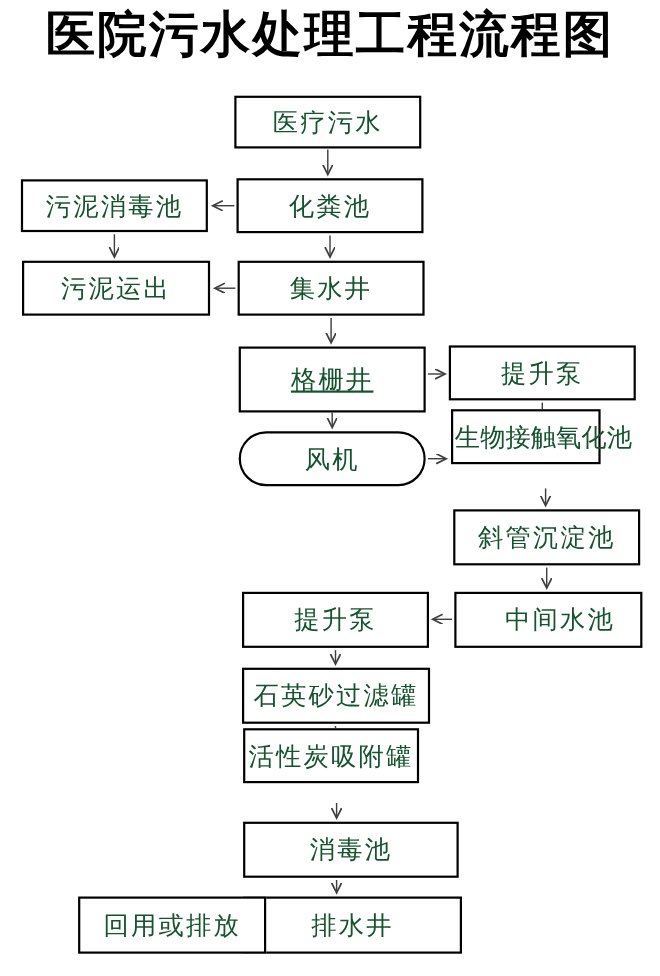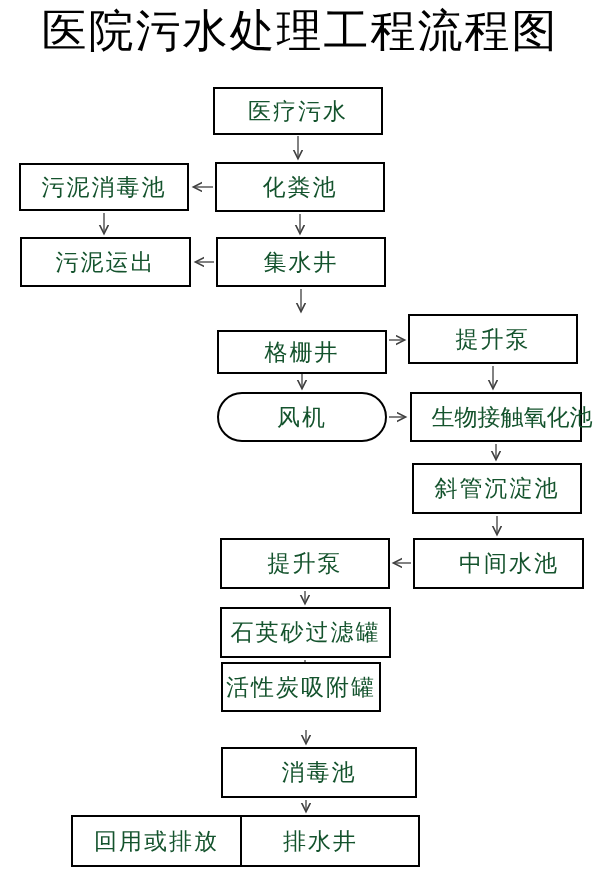--- a/index.html
+++ b/index.html
@@ -15,21 +15,21 @@
     font-family: "Liberation Serif", "DejaVu Serif", serif;
     overflow: hidden;
   }
   .title {
     position: absolute;
     left: 0;
     top: 6px;
     width: 600px;
     text-align: center;
     font-size: 45px;
-    font-weight: normal;
+    font-weight: bold;
     color: #000000;
     letter-spacing: 2px;
     white-space: nowrap;
     line-height: 1.15;
   }
   .node {
     position: absolute;
     box-sizing: border-box;
     border: 2px solid #000000;
     background: #ffffff;
@@ -89,27 +89,27 @@
   <div class="node" style="left:213px; top:87px; width:170px; height:48px;">医疗污水</div>
 
   <div class="node" style="left:215px; top:162px; width:170px; height:50px;">化粪池</div>
 
   <div class="node" style="left:19px; top:163px; width:170px; height:48px;">污泥消毒池</div>
 
   <div class="node" style="left:20px; top:237px; width:171px; height:50px;">污泥运出</div>
 
   <div class="node" style="left:216px; top:237px; width:170px; height:50px;">集水井</div>
 
-  <div class="node" style="left:217px; top:330px; width:170px; height:44px;">格栅井</div>
+  <div class="node" style="left:217px; top:315px; width:170px; height:60px;text-decoration:underline;">格栅井</div>
 
   <div class="node" style="left:408px; top:314px; width:170px; height:50px;">提升泵</div>
 
   <div class="node" style="left:217px; top:392px; width:170px; height:50px;border-radius:25px;">风机</div>
 
-  <div class="node long" style="left:410px; top:392px; width:172px; height:50px;padding-left:32px;">生物接触氧化池</div>
+  <div class="node long" style="left:410px; top:372px; width:136px; height:50px;padding-left:32px;">生物接触氧化池</div>
 
   <div class="node" style="left:412px; top:463px; width:170px; height:51px;">斜管沉淀池</div>
 
   <div class="node" style="left:413px; top:538px; width:171px; height:51px;padding-left:21px;">中间水池</div>
 
   <div class="node" style="left:220px; top:538px; width:170px; height:51px;">提升泵</div>
 
   <div class="node" style="left:220px; top:607px; width:171px; height:51px;">石英砂过滤罐</div>
 
   <div class="node" style="left:221px; top:662px; width:160px; height:50px;">活性炭吸附罐</div>

